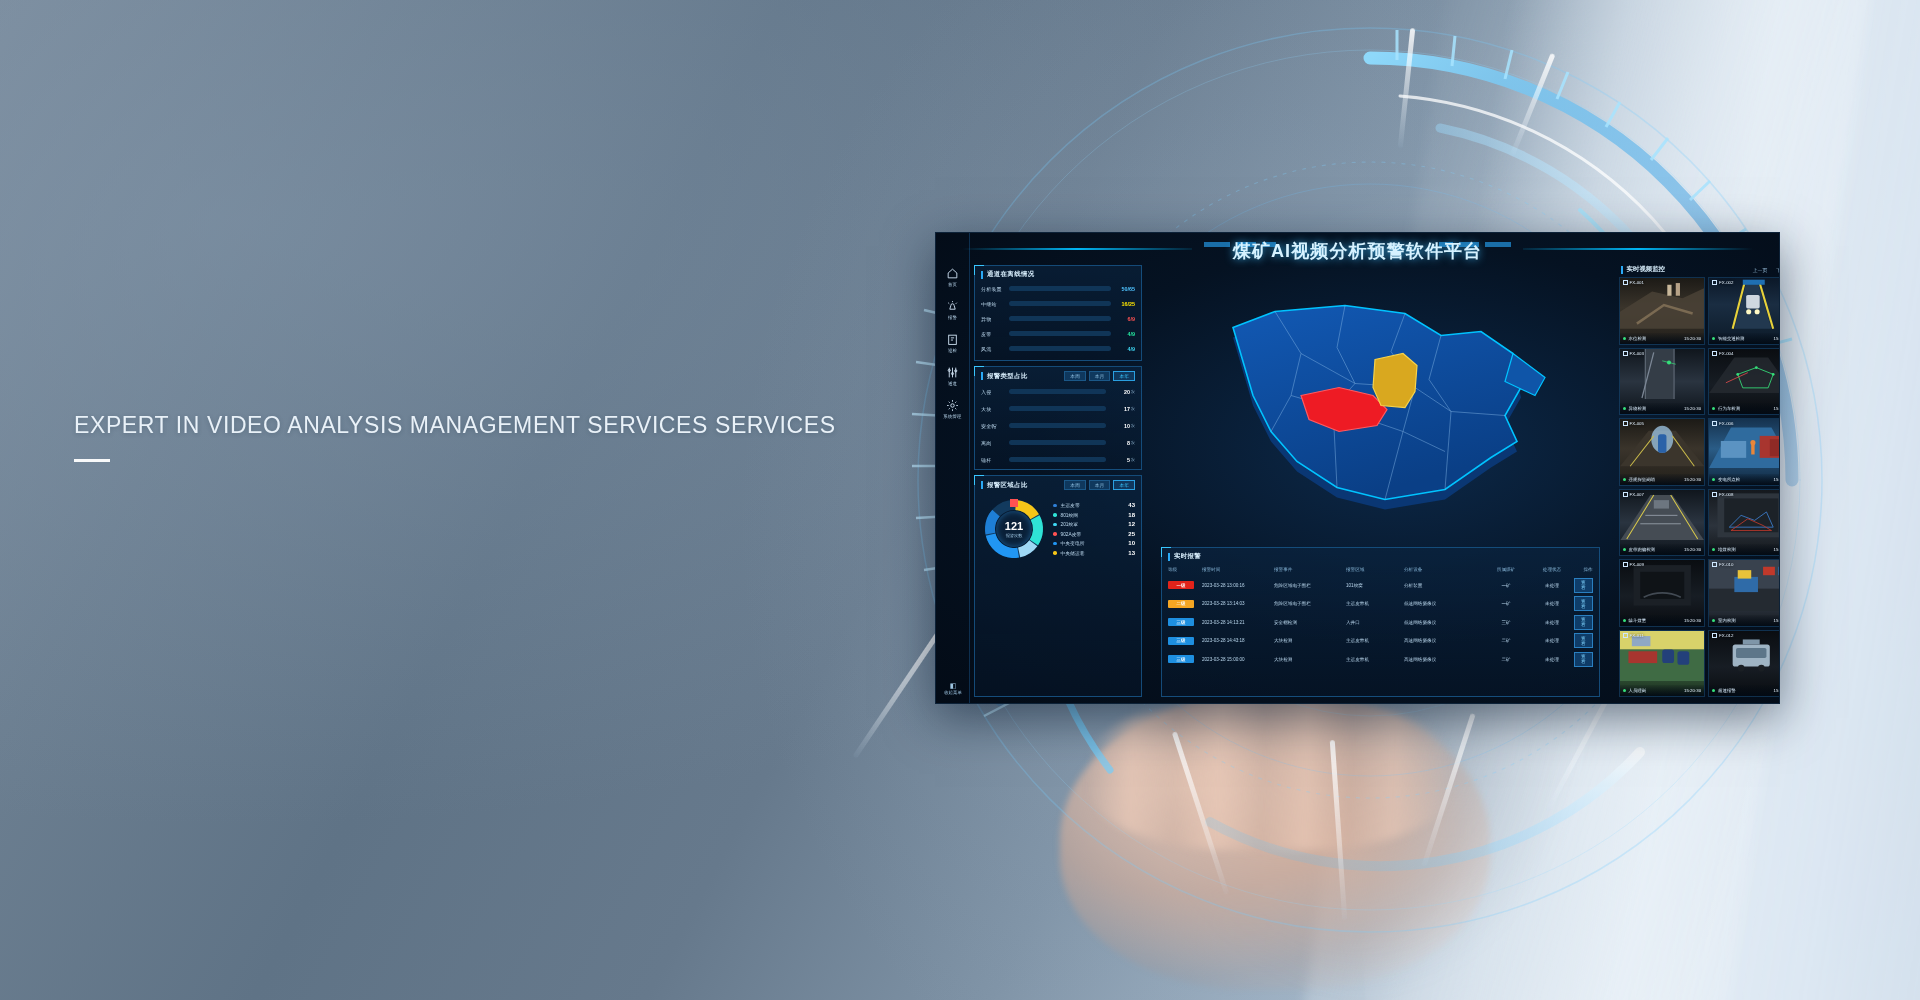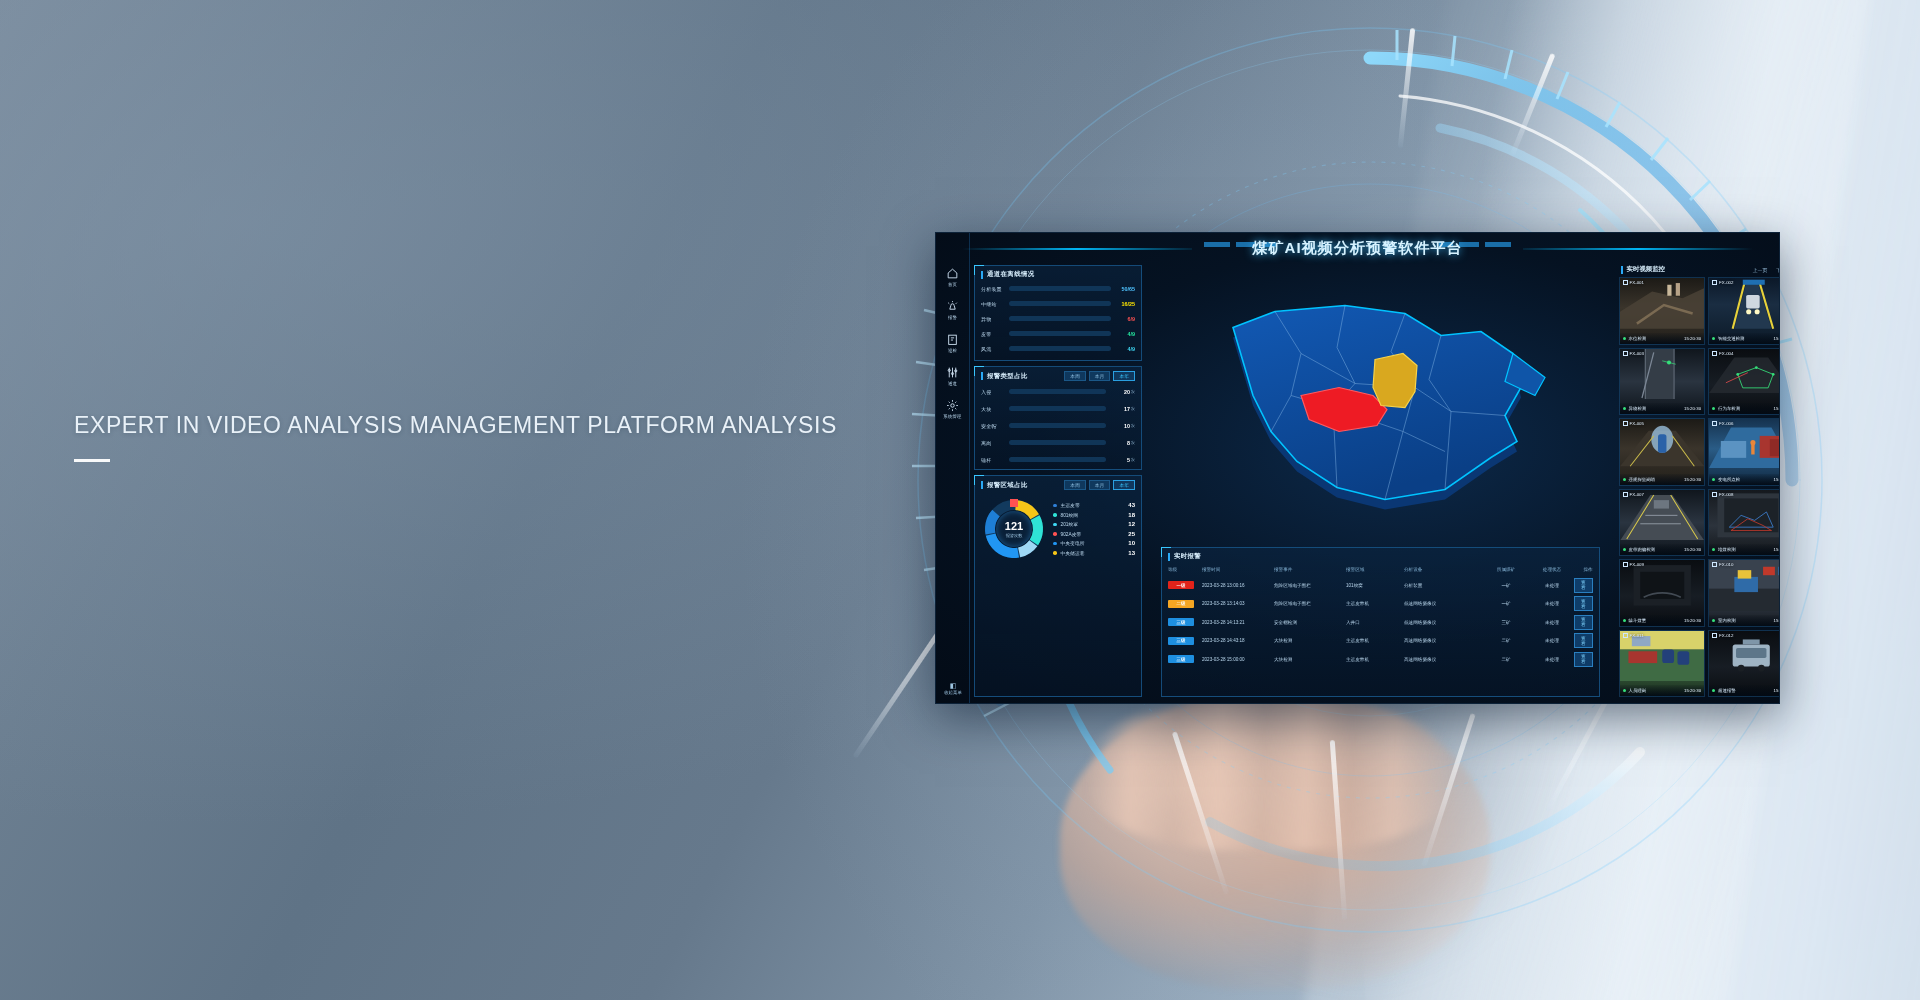--- a/index.html
+++ b/index.html
@@ -95,21 +95,21 @@
   #topbar .deco-l, #topbar .deco-r {
     position:absolute; top:15px; height:2px;
     background:linear-gradient(90deg, rgba(0,190,255,0.0), rgba(0,190,255,0.95), rgba(0,190,255,0.1));
   }
   #topbar .deco-l { left:26px; width:230px; }
   #topbar .deco-r { right:26px; width:230px;
     background:linear-gradient(270deg, rgba(0,190,255,0.0), rgba(0,190,255,0.95), rgba(0,190,255,0.1)); }
   .chev { position:absolute; top:9px; height:5px; background:#1a6ea8; }
   #app-title {
     position:absolute; left:50%; top:6px; transform:translateX(-50%);
-    color:#d6f2ff; font-size:15px; font-weight:bold; letter-spacing:1.1px;
+    color:#d6f2ff; font-size:18px; font-weight:bold; letter-spacing:1.1px;
     text-shadow:0 0 8px rgba(60,190,255,0.9);
     white-space:nowrap;
   }
 
   
   #sidebar {
     width:34px; padding-top:34px; position:relative; z-index:4;
     display:flex; flex-direction:column; align-items:center;
     border-right:1px solid rgba(20,70,115,0.6);
   }
@@ -297,21 +297,21 @@
   <div class="beam" style="left:14px;top:610px;height:150px;transform:rotate(34deg);"></div>
   <div class="beam" style="left:318px;top:718px;height:170px;transform:rotate(-18deg);"></div>
   <div class="beam" style="left:456px;top:730px;height:180px;transform:rotate(-4deg);"></div>
   <div class="beam" style="left:566px;top:700px;height:160px;transform:rotate(18deg);"></div>
   <div class="beam" style="left:700px;top:660px;height:150px;transform:rotate(28deg);"></div>
   <div class="beam" style="left:524px;top:18px;height:120px;transform:rotate(6deg);"></div>
   <div class="beam" style="left:650px;top:40px;height:110px;transform:rotate(22deg);"></div>
 </div>
 
 <div id="headline">
-  <div id="h2">EXPERT IN VIDEO ANALYSIS MANAGEMENT PLATFORM ANALYSIS</div>
+  <div id="h2">EXPERT IN VIDEO ANALYSIS MANAGEMENT SERVICES SERVICES</div>
   <div id="rule"></div>
 </div>
 
 <div id="screen">
   <div id="dash">
 
     <div id="topbar">
       <div class="deco-l"></div>
       <div class="deco-r"></div>
       <div class="chev" style="left:268px;width:26px;"></div>

